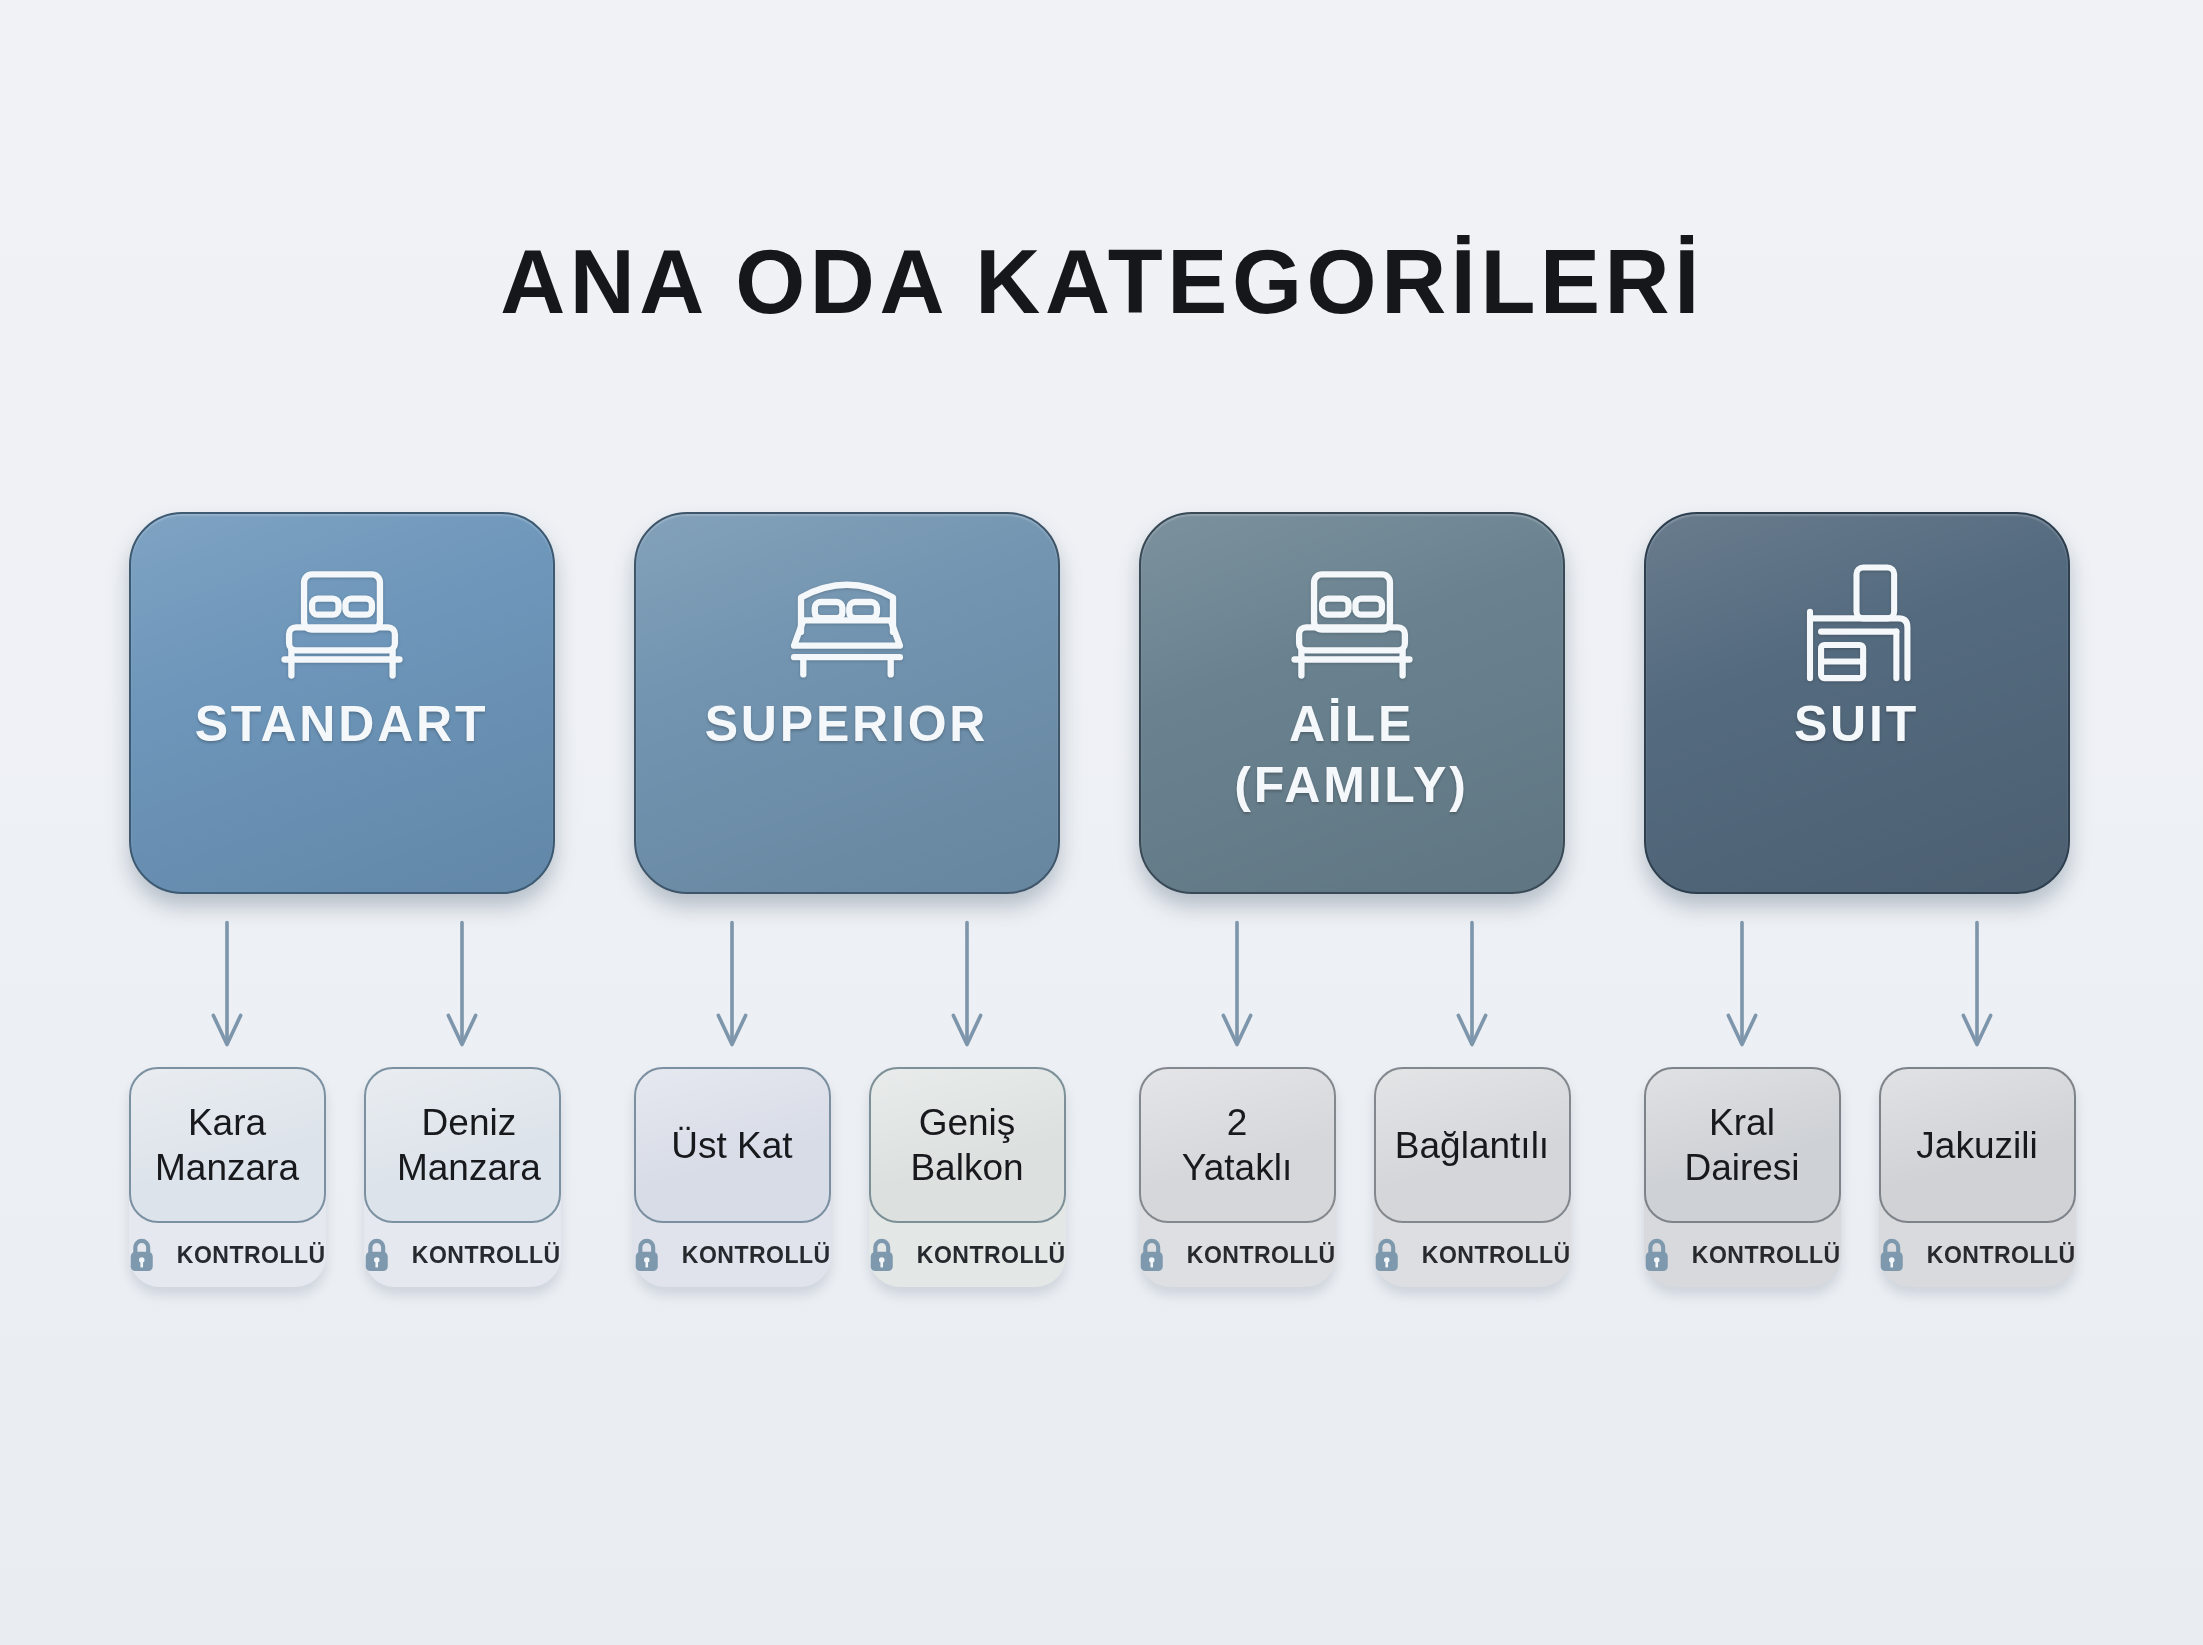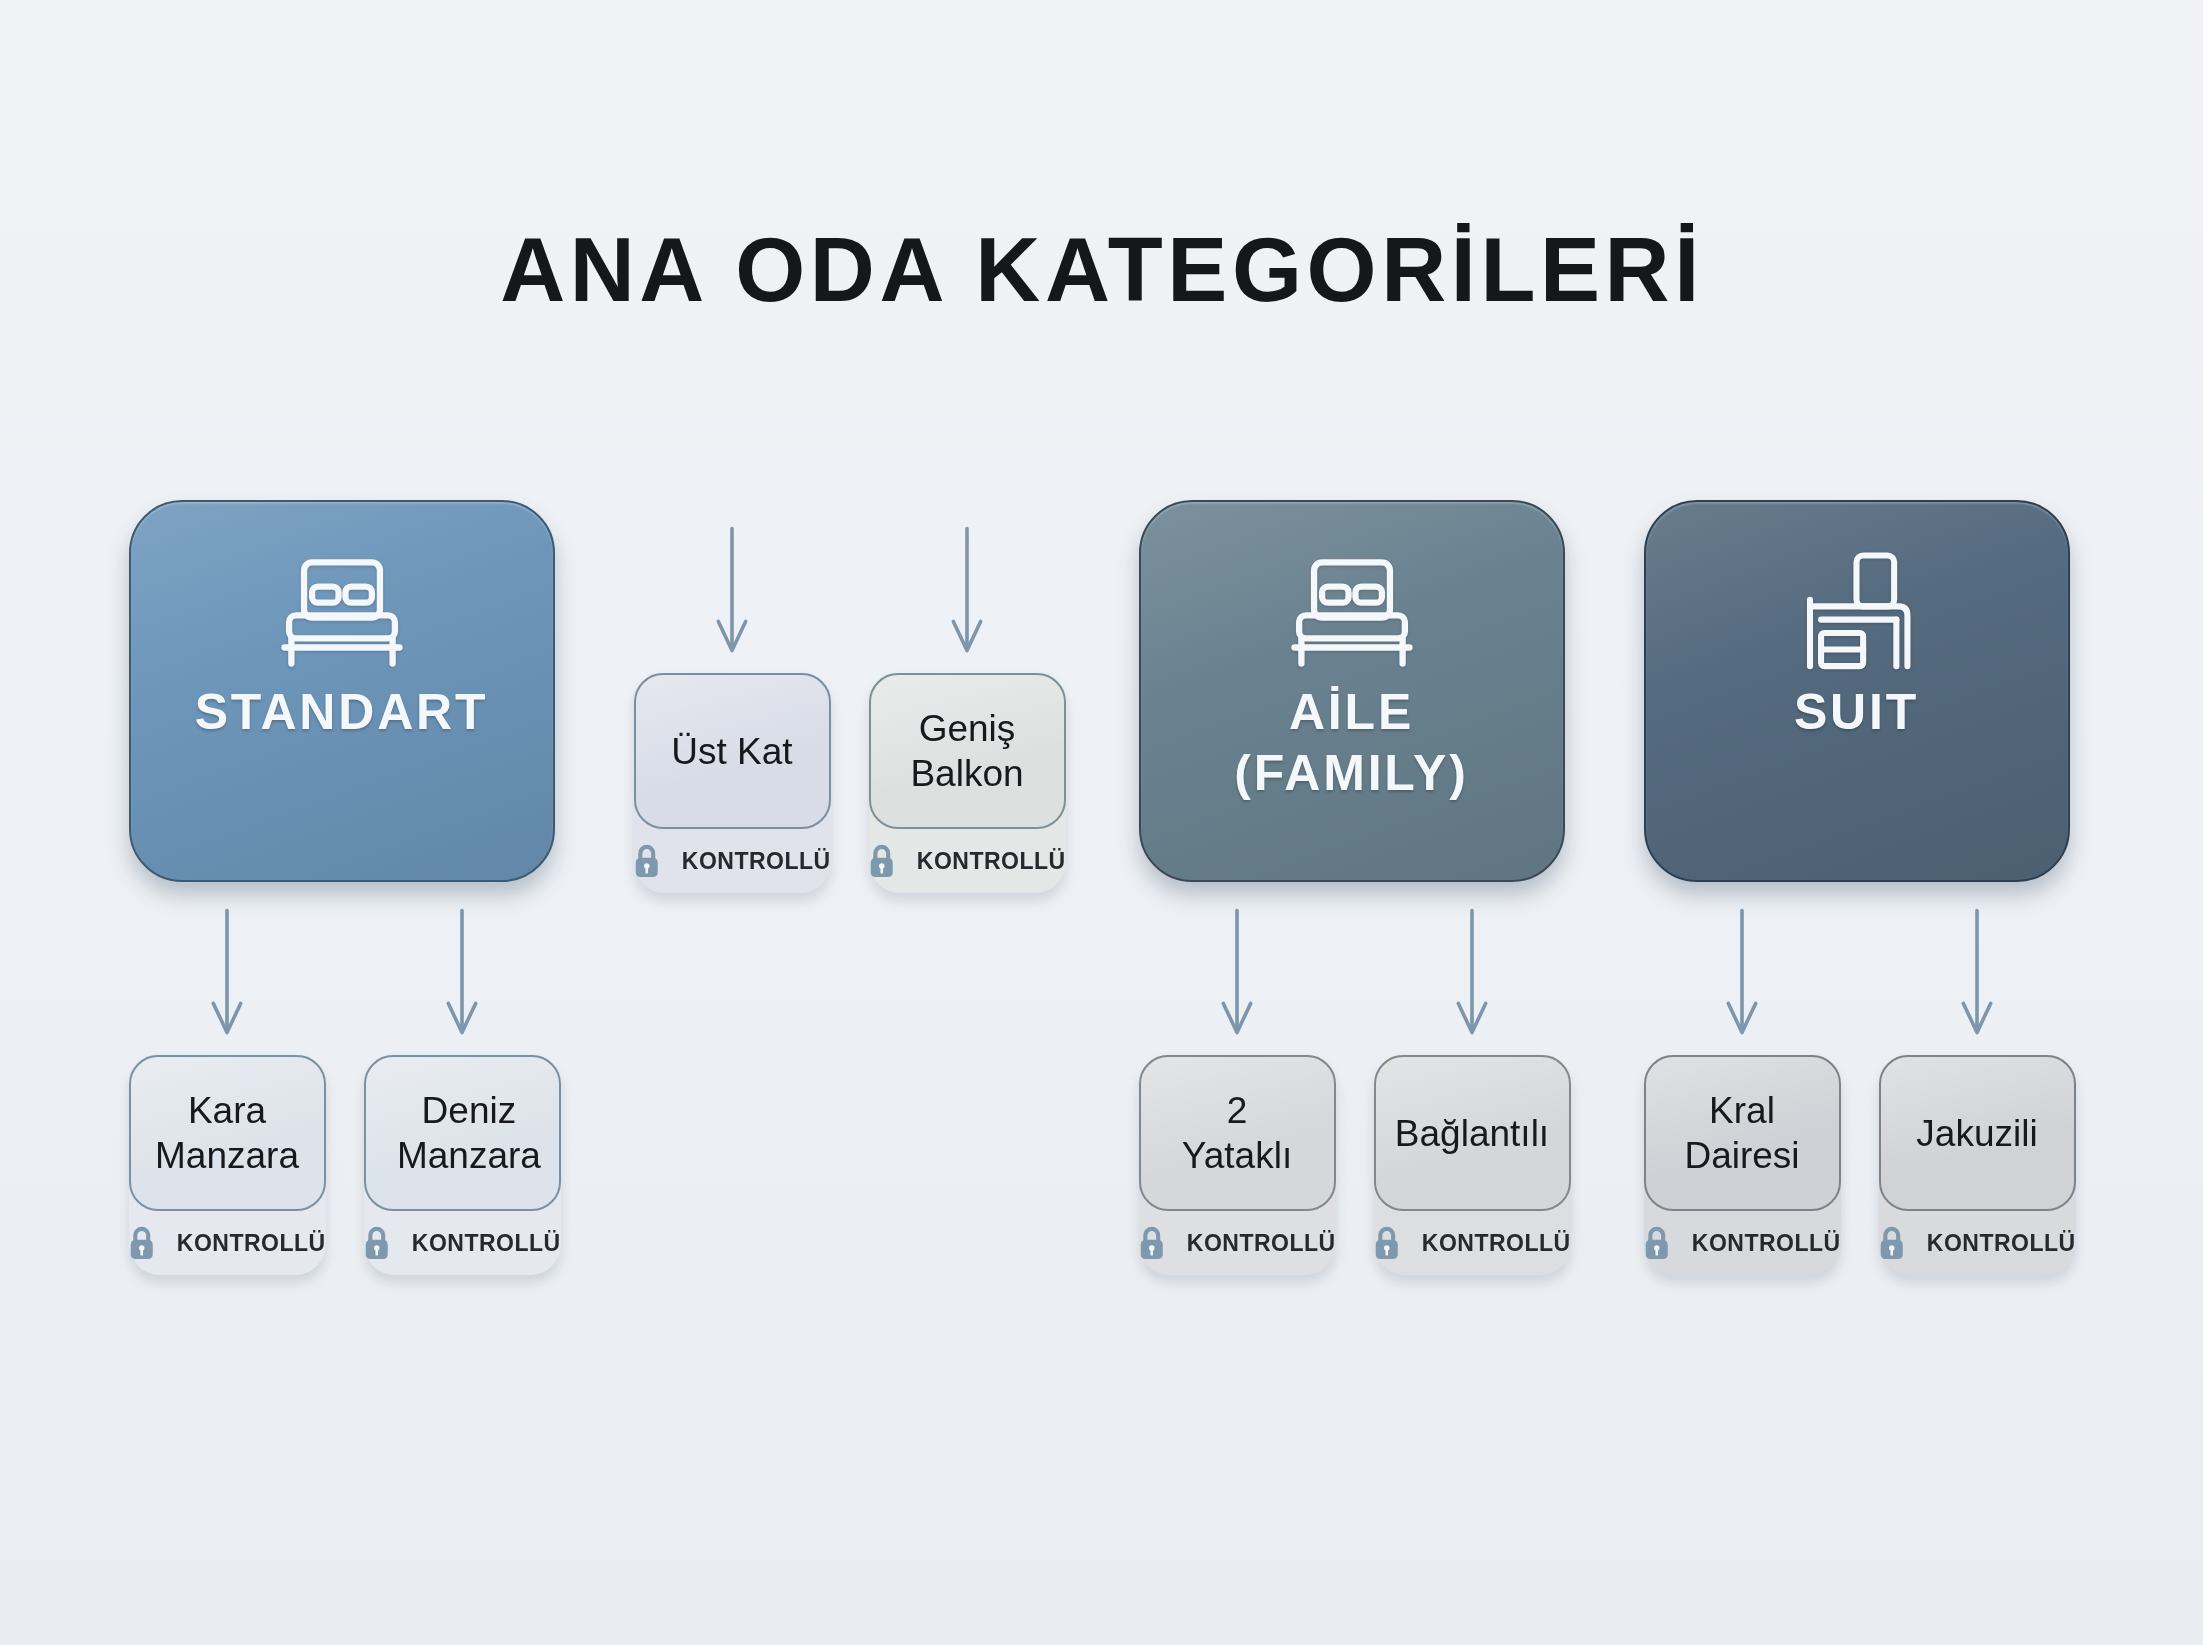--- a/index.html
+++ b/index.html
@@ -5,21 +5,21 @@
   html,body{margin:0;padding:0;}
   body{
     width:2204px;height:1646px;
     background:linear-gradient(180deg,#f0f2f6 0%,#edf0f4 55%,#e9edf2 100%);
     font-family:"Liberation Sans","DejaVu Sans",sans-serif;
     overflow:hidden;
   }
   .page{width:2204px;height:1646px;position:relative;}
 
   .title{
-    margin:0;padding-top:220px;
+    margin:12px;padding-top:220px;
     text-align:center;
     font-size:90px;font-weight:700;letter-spacing:4.6px;
     color:#15171b;line-height:1.12;
     white-space:nowrap;
   }
 
   .columns{
     width:1947px;margin:179px auto 0 auto;
     display:flex;justify-content:space-between;
   }
@@ -150,20 +150,34 @@
                 </svg>
               </span>
               <span class="badge-text">KONTROLLÜ</span>
             </div>
           </div>
         </div>
       </div>
     </div>
 
     <div class="column">
+      <div class="category-card" style="background-color: rgb(114, 148, 176); border-color: rgb(63, 86, 106);">
+        <span class="category-icon">
+          <svg width="138" height="118" viewBox="0 0 120 100" fill="none" stroke="#f5f8fa" stroke-width="5.5" stroke-linecap="round" stroke-linejoin="round">
+            <path d="M20,56 V26 Q60,4 100,26 V56"></path>
+            <rect x="32" y="30" width="24" height="14" rx="5"></rect>
+            <rect x="62" y="30" width="24" height="14" rx="5"></rect>
+            <path d="M22,46 L98,46 L106,68 L14,68 Z"></path>
+            <line x1="14" y1="78" x2="106" y2="78"></line>
+            <line x1="22" y1="78" x2="22" y2="93"></line>
+            <line x1="98" y1="78" x2="98" y2="93"></line>
+          </svg>
+        </span>
+        <div class="category-label">SUPERIOR</div>
+      </div>
       <div class="children-row">
         <div class="child">
           <span class="arrow">
             <svg width="40" height="129" viewBox="0 0 44 140" fill="none" stroke-width="4" stroke-linecap="round" stroke-linejoin="round" style="stroke: rgb(126, 150, 171);">
               <line x1="22" y1="2" x2="22" y2="132"></line>
               <polyline points="7,104 22,136 37,104"></polyline>
             </svg>
           </span>
           <div class="child-card" style="background-color: rgb(224, 227, 236);">
             <div class="child-box" style="background-color: rgb(216, 220, 231); border-color: rgb(123, 143, 160);">

